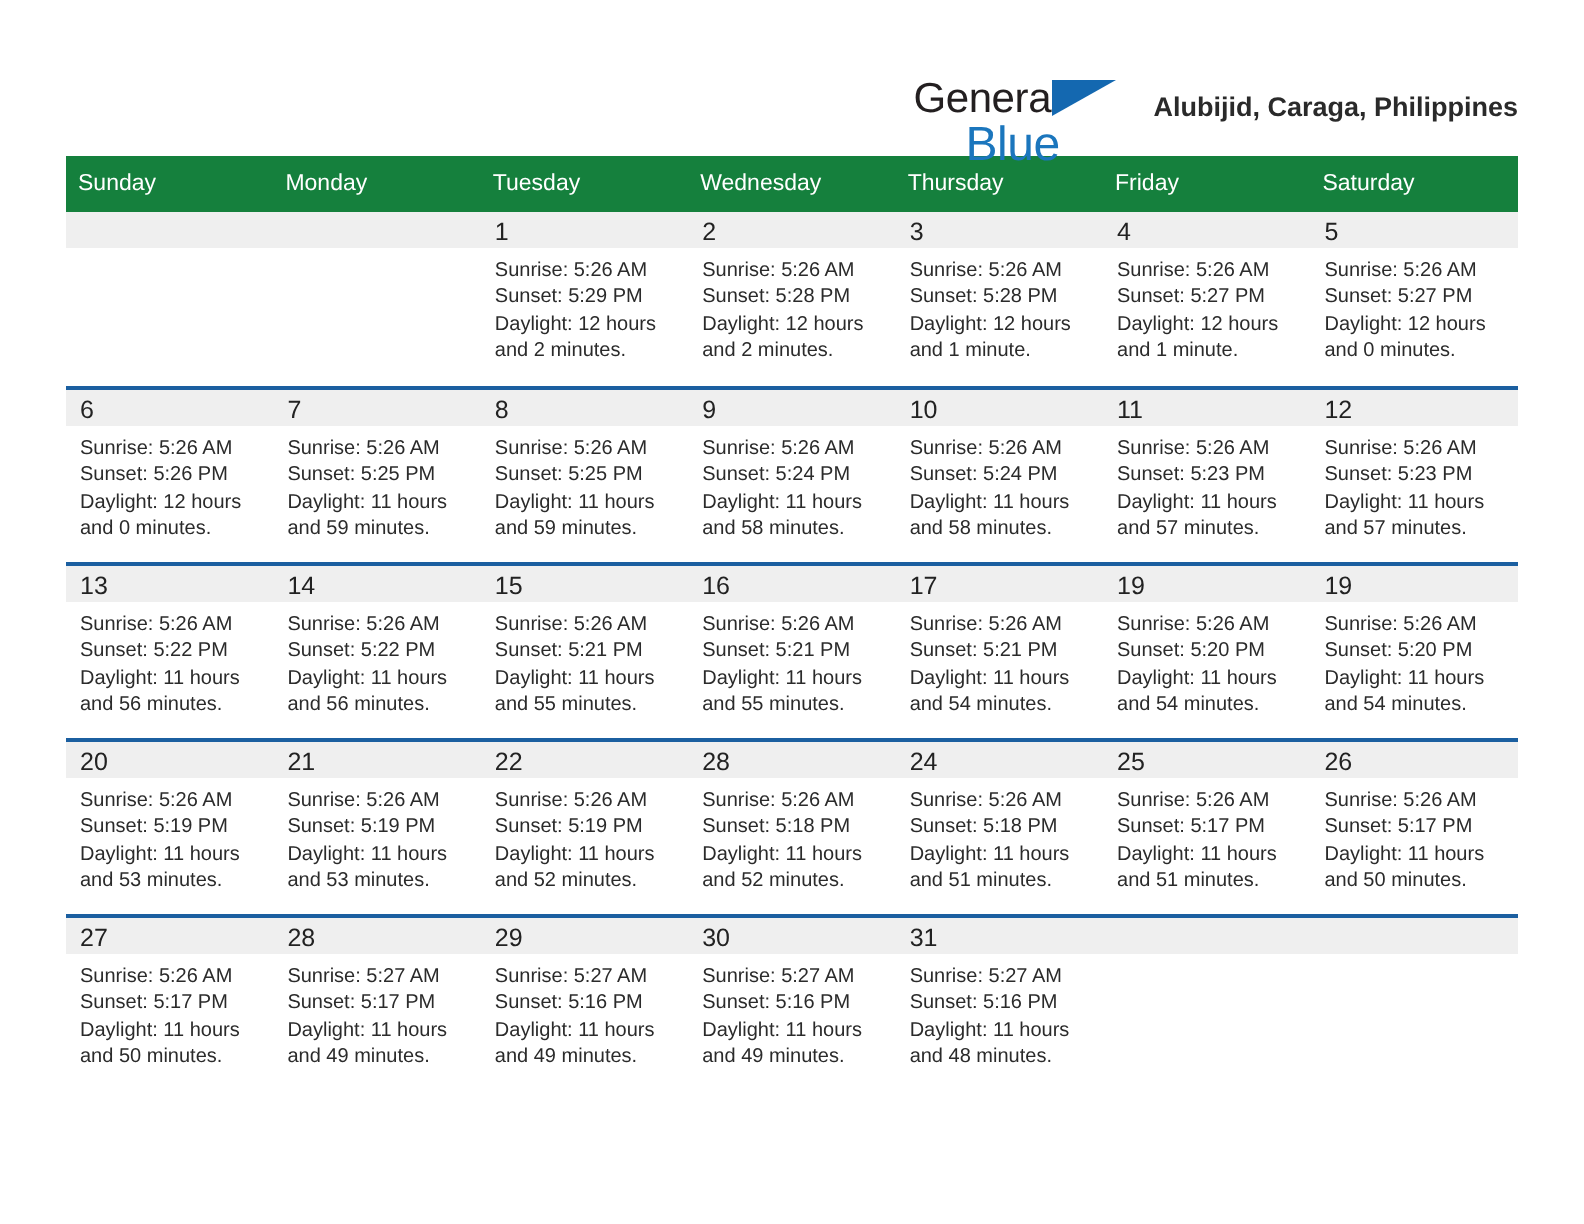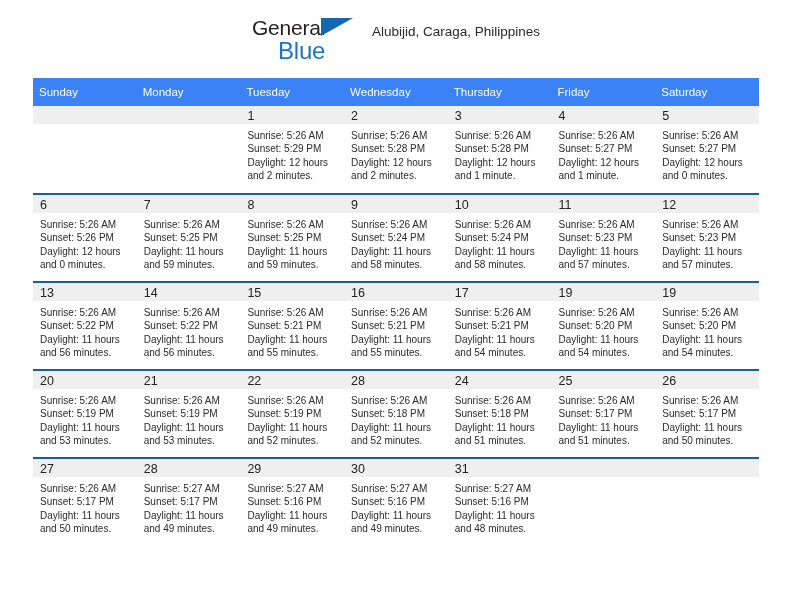--- a/index.html
+++ b/index.html
@@ -20,23 +20,23 @@
     width: 792px;
     height: 612px;
     box-sizing: border-box;
     padding: 0 33px;
   }
 
   
   .header {
     display: flex;
     align-items: flex-start;
-    justify-content: center;
+    justify-content: flex-end;
     height: 72px;
-    padding-top: 16px;
+    padding-top: 38px;
     box-sizing: border-box;
   }
   .logo {
     position: relative;
     width: 120px;
     height: 46px;
     flex: 0 0 auto;
   }
   .logo-general {
     position: absolute;
@@ -72,35 +72,35 @@
   }
   .cal-title {
     font-size: 26px;
     font-weight: normal;
     color: #2a2a2a;
     line-height: 1.15;
     margin: 0;
   }
   .cal-subtitle {
     font-size: 13.5px;
-    font-weight: normal;
+    font-weight: bold;
     color: #2a2a2a;
     margin: 8px 0 0 0;
     line-height: 1.2;
   }
 
   
   .calendar {
     width: 726px;
     border-collapse: collapse;
     table-layout: fixed;
     margin-top: 6px;
   }
   .calendar th {
-    background: #3b82f6;
+    background: #15803d;
     color: #ffffff;
     font-size: 11.5px;
     font-weight: normal;
     text-align: left;
     padding: 5px 0 5px 6px;
     height: 18px;
     border: none;
   }
   .calendar td {
     vertical-align: top;

